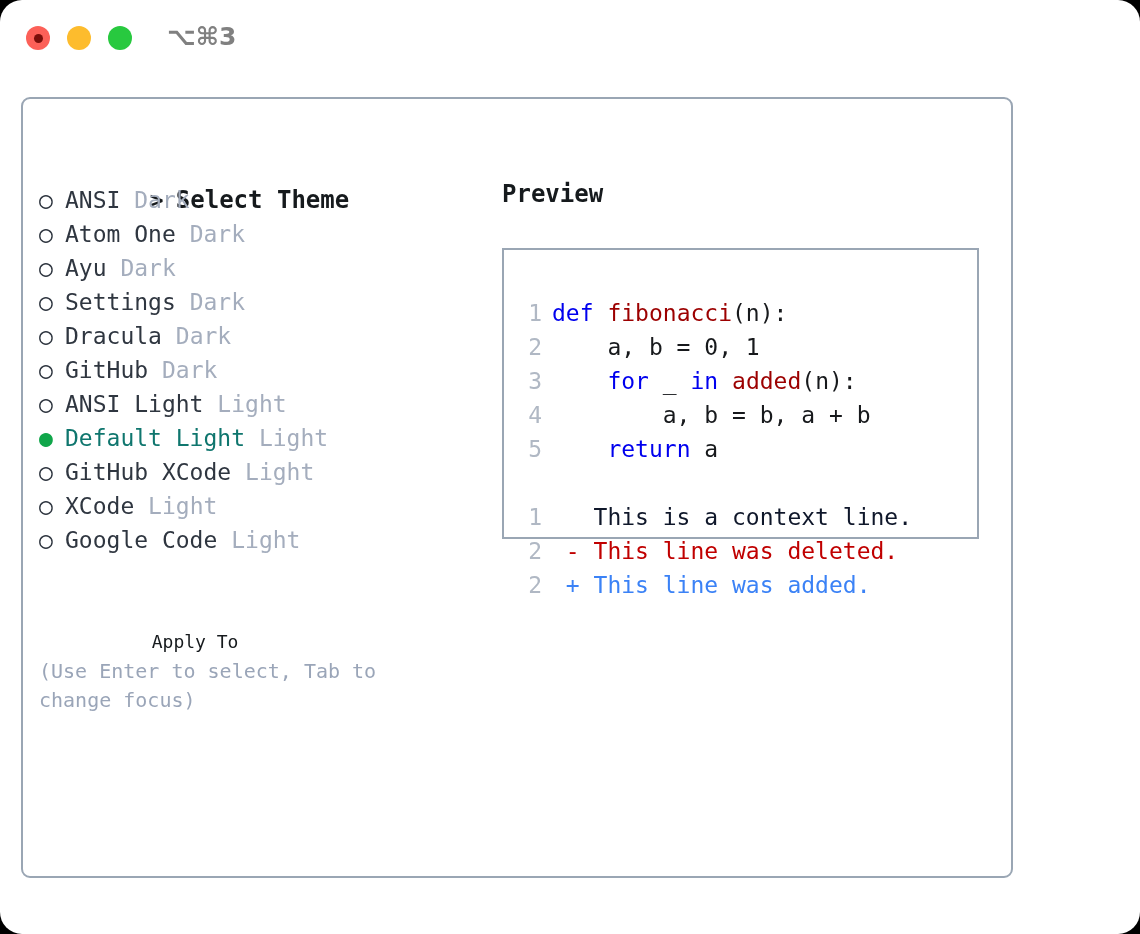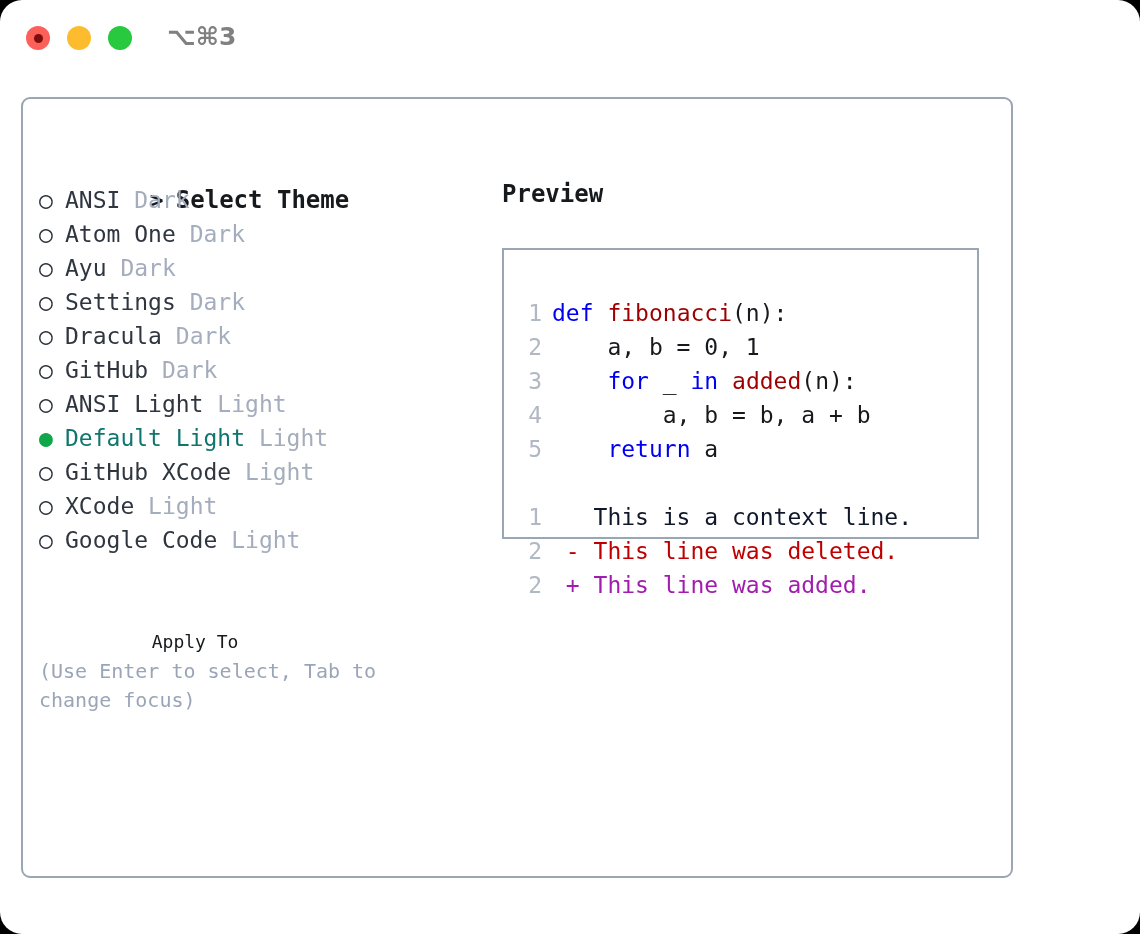--- a/index.html
+++ b/index.html
@@ -183,21 +183,21 @@
     margin-right: 10px;
   }
   .tok-kw   { color: #0000ee; }
   .tok-fn   { color: #9c0000; }
   .tok-txt  { color: #17191c; }
 
   .blank-line { height: 34px; }
 
   .diff-ctx  { color: #0f172a; }
   .diff-del  { color: #c00000; }
-  .diff-add  { color: #a21caf; }
+  .diff-add  { color: #3b82f6; }
 </style>
 </head>
 <body>
 
 <div class="window">
 
   <div class="titlebar">
     <div class="traffic">
       <span class="dot dot-red">
         <span class="dot-red-center"></span>

